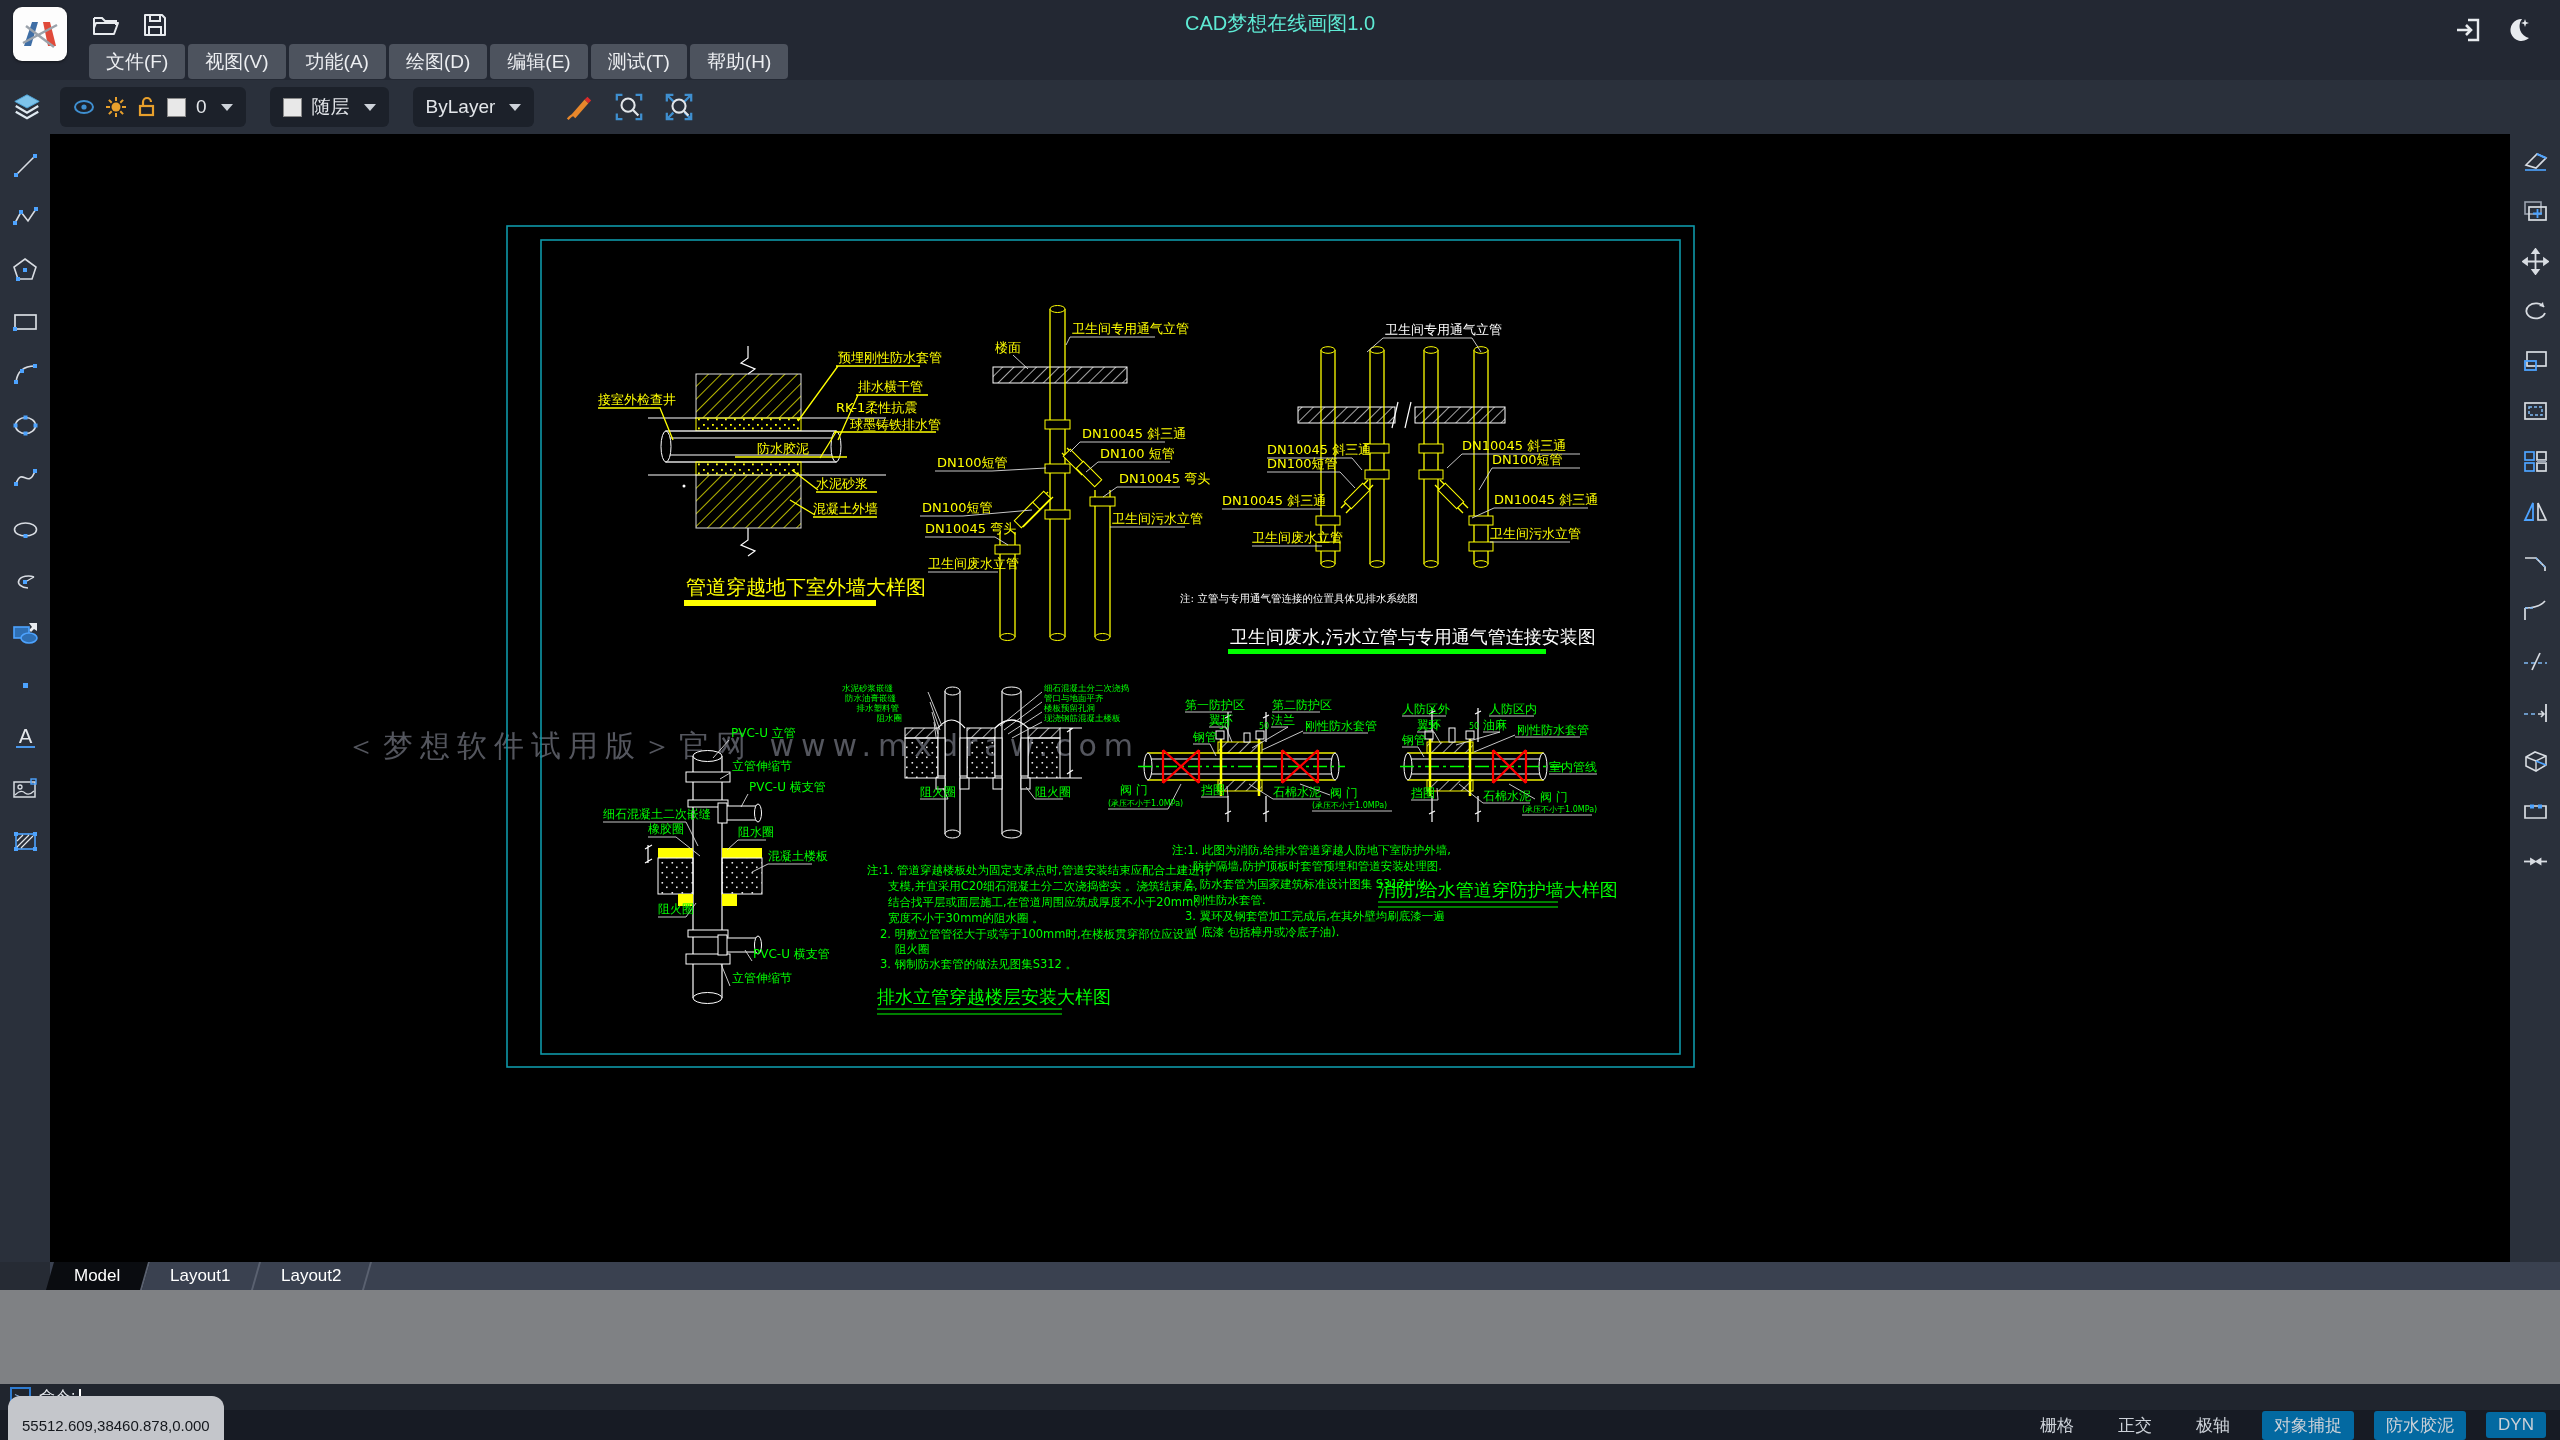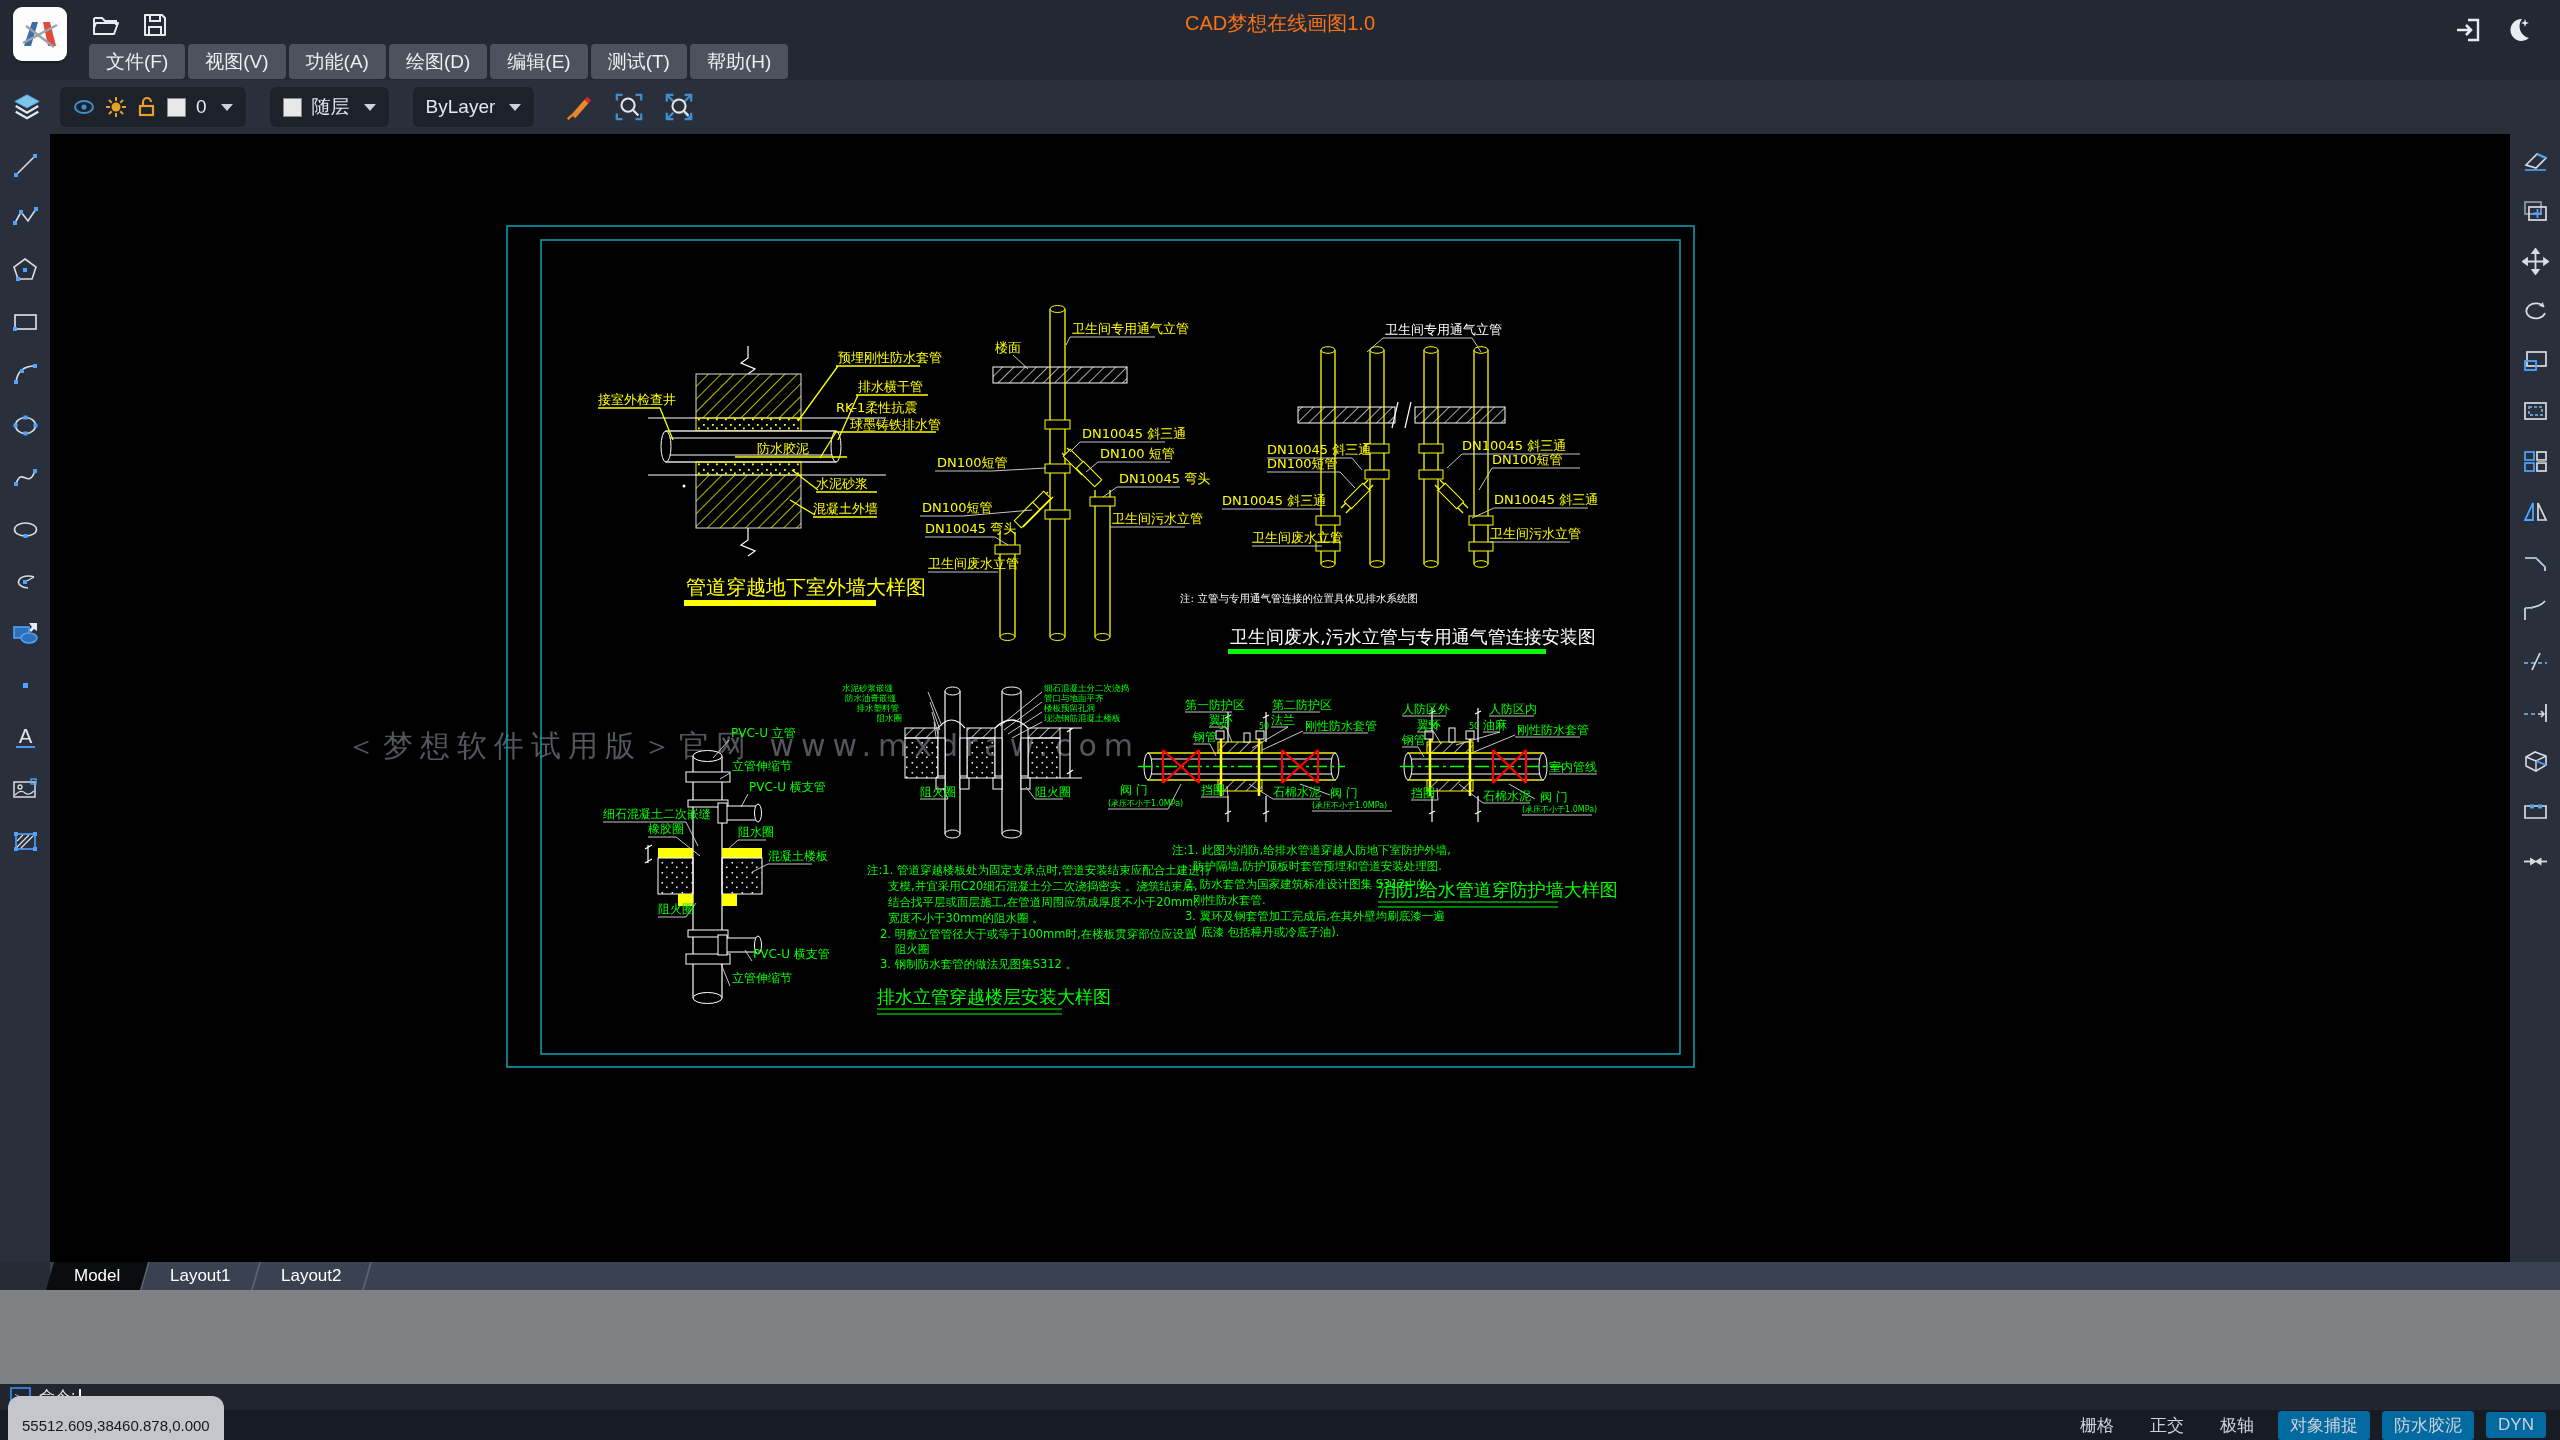--- a/index.html
+++ b/index.html
@@ -3,21 +3,21 @@
 <meta charset="utf-8">
 <style>
   html,body{margin:0;padding:0;background:#000;}
   .app{position:relative;width:2560px;height:1440px;overflow:hidden;background:#000;
        font-family:"Liberation Sans",sans-serif;-webkit-font-smoothing:antialiased;}
   
   .titlebar{position:absolute;top:0;left:0;right:0;height:80px;background:#232833;}
   .app-logo{position:absolute;top:7px;left:13px;width:54px;height:54px;background:#fdfdfd;border-radius:9px;
             display:flex;align-items:center;justify-content:center;box-shadow:0 1px 3px rgba(0,0,0,.5);}
   .qicon{position:absolute;top:10px;width:30px;height:30px;}
-  .app-title{position:absolute;top:10px;left:0;right:0;text-align:center;color:#f97316;font-size:20px;}
+  .app-title{position:absolute;top:10px;left:0;right:0;text-align:center;color:#5eead4;font-size:20px;}
   .top-right-icon{position:absolute;top:15px;width:30px;height:30px;}
   .menubar{position:absolute;top:44px;left:89px;display:flex;gap:3px;}
   .menu-btn{background:#4d535e;color:#eceef1;font-size:19px;line-height:1;padding:8px 17px;border-radius:4px;cursor:default;}
   
   .toolbar{position:absolute;top:80px;left:0;right:0;height:54px;background:#2a303b;border-bottom:1px solid #10131a;
            display:flex;align-items:center;}
   .ctl{background:#1c212a;border-radius:6px;height:40px;display:flex;align-items:center;padding:0 13px;gap:10px;
        color:#e3e6ea;font-size:19px;}
   .caret{width:0;height:0;border-left:6px solid transparent;border-right:6px solid transparent;border-top:7px solid #cdd2d9;margin-left:4px;}
   .swatch{width:17px;height:17px;background:#e8e8e8;border:1px solid #888;}
@@ -51,21 +51,21 @@
   .tab span{transform:skewX(16deg);display:block;}
   .tab.active{background:#0a0c10;}
   .cmdhistory{position:absolute;left:0;right:0;bottom:56px;height:94px;background:#7f8184;}
   .cmdline{position:absolute;left:0;right:0;bottom:30px;height:26px;background:#20252e;display:flex;align-items:center;
            color:#e8ebf0;font-size:16px;}
   .cmd-icon{width:17px;height:17px;border:2px solid #2e7bd0;color:#8fb8e8;font-size:10px;line-height:16px;text-align:center;
             margin-left:10px;font-family:"DejaVu Sans Mono",monospace;}
   .cmd-cursor{display:inline-block;width:2px;height:17px;background:#fff;margin-left:4px;}
   .statusbar{position:absolute;left:0;right:0;bottom:0;height:30px;background:#171b24;display:flex;align-items:center;}
   .coord-pill{margin-left:8px;background:#c4c6cb;color:#15181d;font-size:15px;padding:21px 14px;border-radius:12px;}
-  .toggles{margin-left:auto;display:flex;align-items:center;gap:12px;margin-right:14px;}
+  .toggles{margin-left:auto;display:flex;align-items:center;gap:20px;margin-right:14px;}
   .toggle{color:#ccd1d8;font-size:17px;padding:3px 12px;border-radius:3px;cursor:default;}
   .toggle.active{background:#0369a1;}
 </style>
 </head>
 <body>
 
 <div class="app">
 
   <div class="titlebar">
     <div class="app-logo">

